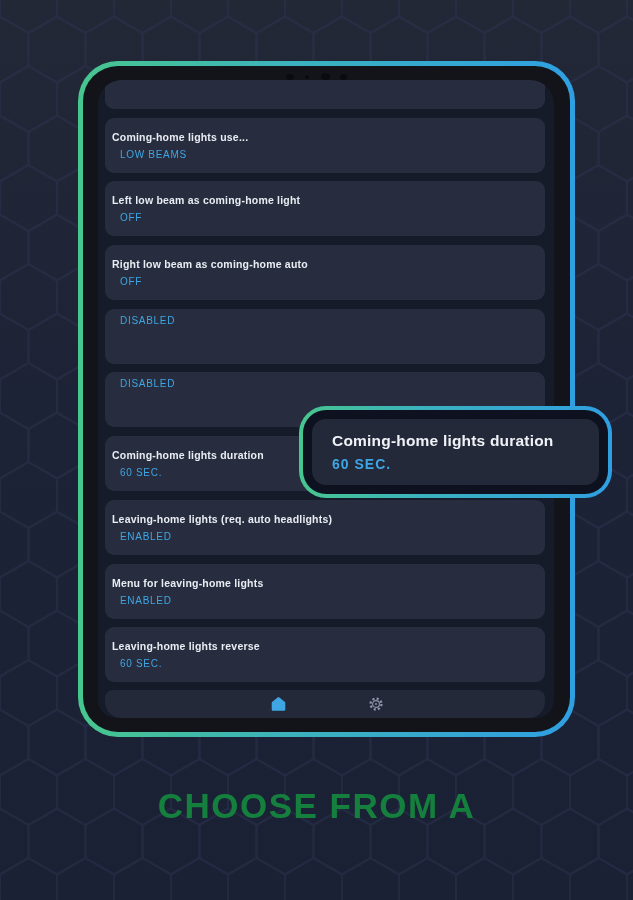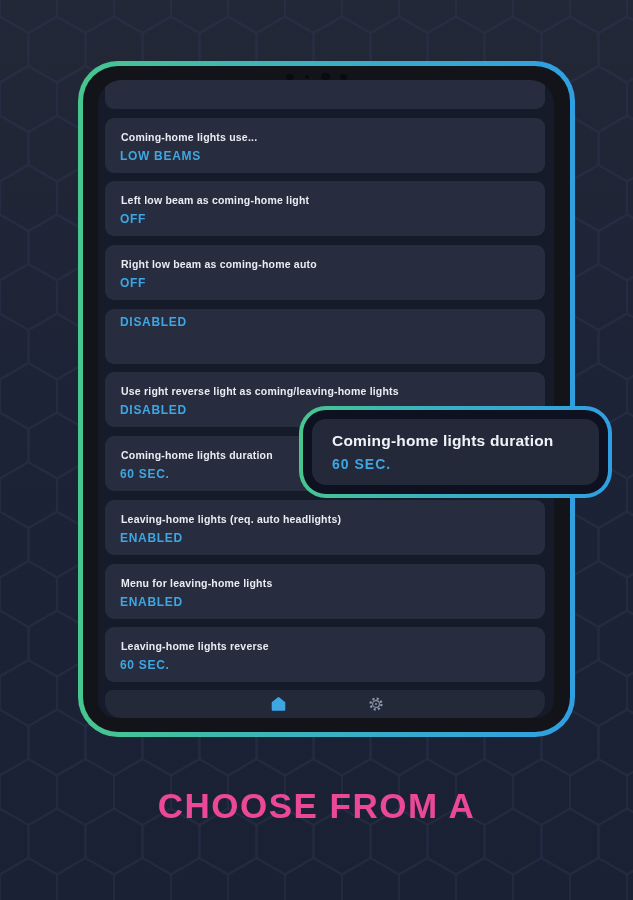--- a/index.html
+++ b/index.html
@@ -17,22 +17,22 @@
     background:linear-gradient(90deg,#47c68e 0%,#3bb2bf 45%,#2f9fe2 100%);
   }
   .bezel{position:relative;width:100%;height:100%;border-radius:35px;background:#131419;overflow:hidden;}
   .cam-dot{position:absolute;border-radius:50%;background:#0a0b10;}
   .screen{
     position:absolute;left:15px;top:14px;right:16px;bottom:14px;
     background:#161b2a;border-radius:24px 24px 18px 18px;overflow:hidden;
   }
   .list{position:absolute;left:7px;right:9px;top:-26px;display:flex;flex-direction:column;gap:8.7px;}
   .row{flex:none;height:55px;border-radius:9px;background:#272d3e;box-sizing:border-box;}
-  .row-label{margin:13px 0 0 16px;font-size:10.5px;font-weight:700;letter-spacing:.2px;color:#e9ecf2;white-space:nowrap;}
-  .row-value{margin:6px 16px 0 15px;font-size:12px;font-weight:700;letter-spacing:.7px;color:#3fa6e4;white-space:nowrap;}
+  .row-label{margin:13px 0 0 7px;font-size:10.5px;font-weight:700;letter-spacing:.2px;color:#e9ecf2;white-space:nowrap;}
+  .row-value{margin:6px 16px 0 15px;font-size:10px;font-weight:400;letter-spacing:.7px;color:#3fa6e4;white-space:nowrap;}
 
   .navbar{
     position:absolute;left:7px;right:9px;bottom:0;height:28px;
     background:#232939;border-radius:8px 8px 16px 16px;
   }
   .nav-ic{position:absolute;top:5px;width:18px;height:18px;display:flex;align-items:center;justify-content:center;}
   .nav-home{left:164px;}
   .nav-gear{left:262px;}
 
   
@@ -45,21 +45,21 @@
   .callout-card{
     width:100%;height:100%;box-sizing:border-box;background:#232939;border-radius:14px;
     display:flex;flex-direction:column;justify-content:center;gap:6px;padding-left:20px;
   }
   .callout-label{font-size:15.5px;font-weight:700;letter-spacing:.2px;color:#f0f2f7;}
   .callout-value{font-size:14px;font-weight:800;letter-spacing:1px;color:#3fa6e4;}
 
   
   .caption{
     position:absolute;left:0;right:0;top:786px;text-align:center;z-index:2;
-    font-size:35px;line-height:39px;font-weight:700;letter-spacing:1.5px;color:#ec4899;
+    font-size:35px;line-height:39px;font-weight:700;letter-spacing:1.5px;color:#15803d;
   }
 </style>
 </head>
 <body>
 
 <svg class="hex-bg" width="633" height="900">
   <defs>
     <pattern id="hex" width="57" height="99" patternUnits="userSpaceOnUse">
       <g fill="none" stroke="#2e3554" stroke-width="2">
         <path d="M28.5,-33 L57,-16.5 L57,16.5 L28.5,33 L0,16.5 L0,-16.5 Z"></path>
@@ -99,21 +99,20 @@
   <div class="row">
     <div class="row-label">Right low beam as coming-home auto</div>
     <div class="row-value">OFF</div>
   </div>
 
   <div class="row">
     <div class="row-value">DISABLED</div>
   </div>
 
   <div class="row">
-    <div class="row-label">Use right reverse light as coming/leaving-home lights</div>
     <div class="row-value">DISABLED</div>
   </div>
 
   <div class="row">
     <div class="row-label">Coming-home lights duration</div>
     <div class="row-value">60 SEC.</div>
   </div>
 
   <div class="row">
     <div class="row-label">Leaving-home lights (req. auto headlights)</div>

